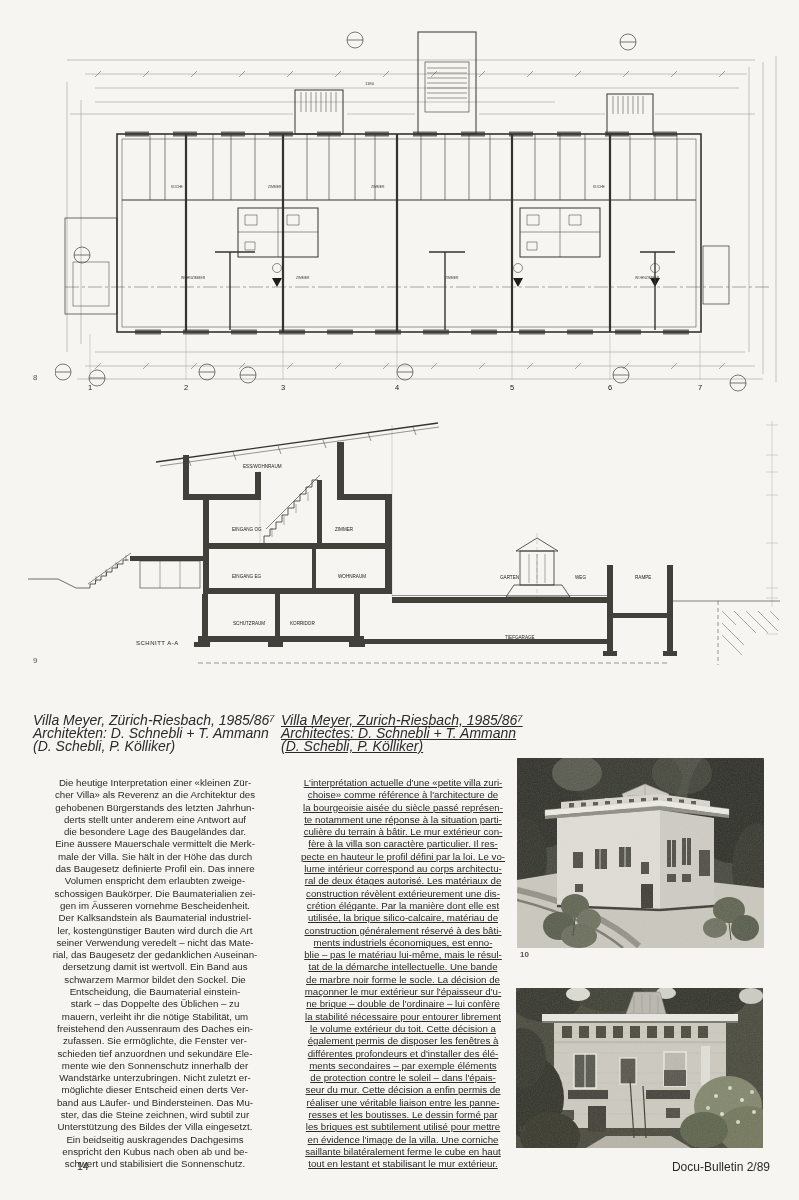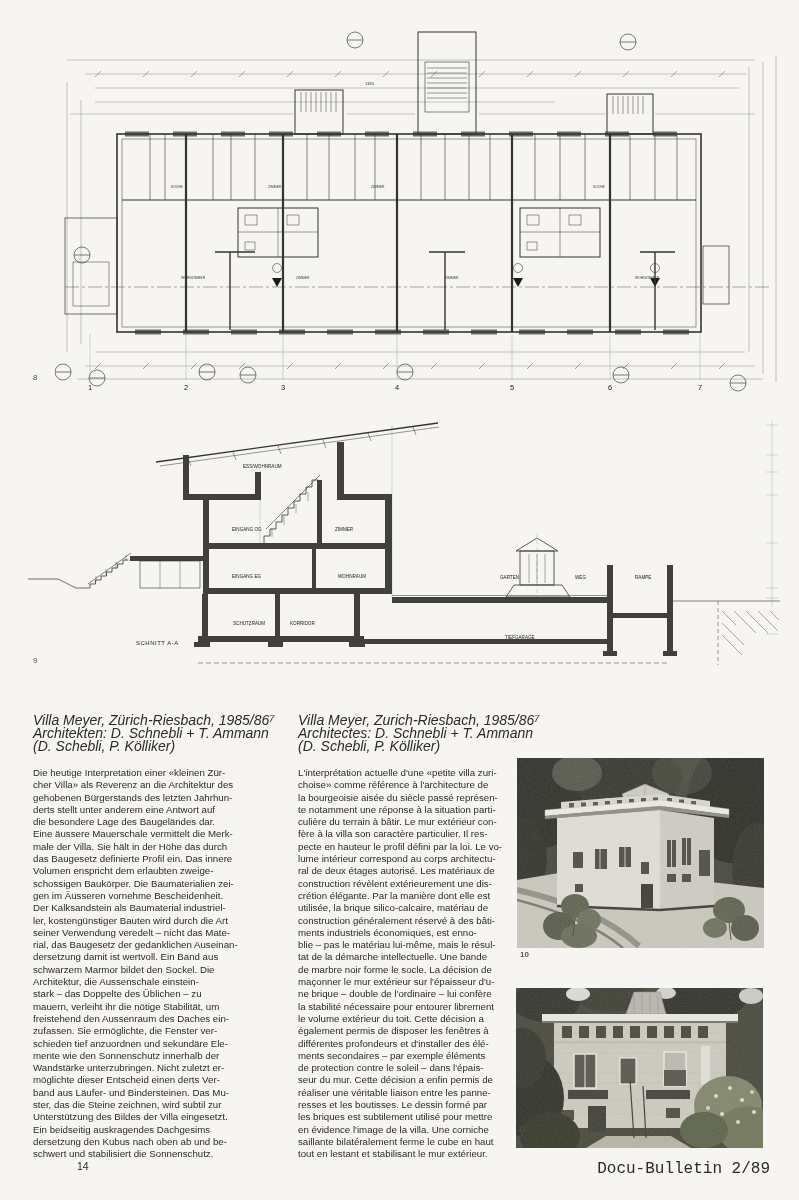--- a/index.html
+++ b/index.html
@@ -2,25 +2,25 @@
 <html><head>
 <meta charset="utf-8">
 <style>
   html,body{margin:0;padding:0;}
   body{width:799px;height:1200px;background:#f6f5f1;position:relative;
        font-family:"Liberation Sans",sans-serif;color:#2b2a28;overflow:hidden;}
   .abs{position:absolute;}
   .fignum{font-size:8px;color:#56554f;}
   .art-col{width:244px;}
   .art-head div{font-size:14px;font-style:italic;line-height:13px;white-space:nowrap;color:#2b2a28;}
-  .art-body{margin-top:14px;}
+  .art-body{margin-top:24px;text-align:center;}
   .art-body .tl{font-size:9.7px;line-height:12.3px;white-space:nowrap;color:#2b2a28;}
   .caption{font-size:8px;color:#56554f;}
   .footer-left{font-size:10.5px;color:#2b2a28;margin-left:44px;}
-  .footer-right{font-size:16px;color:#2b2a28;font-family:Liberation Mono, monospace;}
+  .footer-right{font-size:12px;color:#2b2a28;}
   svg text{font-family:"Liberation Sans",sans-serif;}
 </style>
 </head>
 <body>
 
 <div class="page abs" style="left:0;top:0;width:799px;height:1200px;">
 
   <div class="abs" style="left:55px;top:22px;width:725px;height:375px;">
     <svg viewBox="0 0 725 375" width="725" height="375">
 
@@ -241,39 +241,39 @@
         <div class="tl">das Baugesetz definierte Profil ein. Das innere</div>
         <div class="tl">Volumen enspricht dem erlaubten zweige-</div>
         <div class="tl">schossigen Baukörper. Die Baumaterialien zei-</div>
         <div class="tl">gen im Äusseren vornehme Bescheidenheit.</div>
         <div class="tl">Der Kalksandstein als Baumaterial industriel-</div>
         <div class="tl">ler, kostengünstiger Bauten wird durch die Art</div>
         <div class="tl">seiner Verwendung veredelt – nicht das Mate-</div>
         <div class="tl">rial, das Baugesetz der gedanklichen Auseinan-</div>
         <div class="tl">dersetzung damit ist wertvoll. Ein Band aus</div>
         <div class="tl">schwarzem Marmor bildet den Sockel. Die</div>
-        <div class="tl">Architektur, die Aussenschale einstein-</div>
+        <div class="tl">Entscheidung, die Baumaterial einstein-</div>
         <div class="tl">stark – das Doppelte des Üblichen – zu</div>
         <div class="tl">mauern, verleiht ihr die nötige Stabilität, um</div>
         <div class="tl">freistehend den Aussenraum des Daches ein-</div>
         <div class="tl">zufassen. Sie ermöglichte, die Fenster ver-</div>
         <div class="tl">schieden tief anzuordnen und sekundäre Ele-</div>
         <div class="tl">mente wie den Sonnenschutz innerhalb der</div>
         <div class="tl">Wandstärke unterzubringen. Nicht zuletzt er-</div>
         <div class="tl">möglichte dieser Entscheid einen derts Ver-</div>
         <div class="tl">band aus Läufer- und Bindersteinen. Das Mu-</div>
         <div class="tl">ster, das die Steine zeichnen, wird subtil zur</div>
         <div class="tl">Unterstützung des Bildes der Villa eingesetzt.</div>
         <div class="tl">Ein beidseitig auskragendes Dachgesims</div>
-        <div class="tl">dersetzung den Kubus nach oben ab und be-</div>
+        <div class="tl">enspricht den Kubus nach oben ab und be-</div>
         <div class="tl">schwert und stabilisiert die Sonnenschutz.</div>
       </div>
   </div>
 
-  <div class="art-col abs" style="left:298px;top:714px;">
+  <div class="art-col abs" style="left:281px;top:714px;text-decoration:underline;">
     <div class="art-head">
       <div>Villa Meyer, Zurich-Riesbach, 1985/86⁷</div>
       <div>Architectes: D. Schnebli + T. Ammann</div>
       <div>(D. Schebli, P. Kölliker)</div>
     </div>
     <div class="art-body">
 
     <div class="tl">L'interprétation actuelle d'une «petite villa zuri-</div>
         <div class="tl">choise» comme référence à l'architecture de</div>
         <div class="tl">la bourgeoisie aisée du siècle passé représen-</div>

